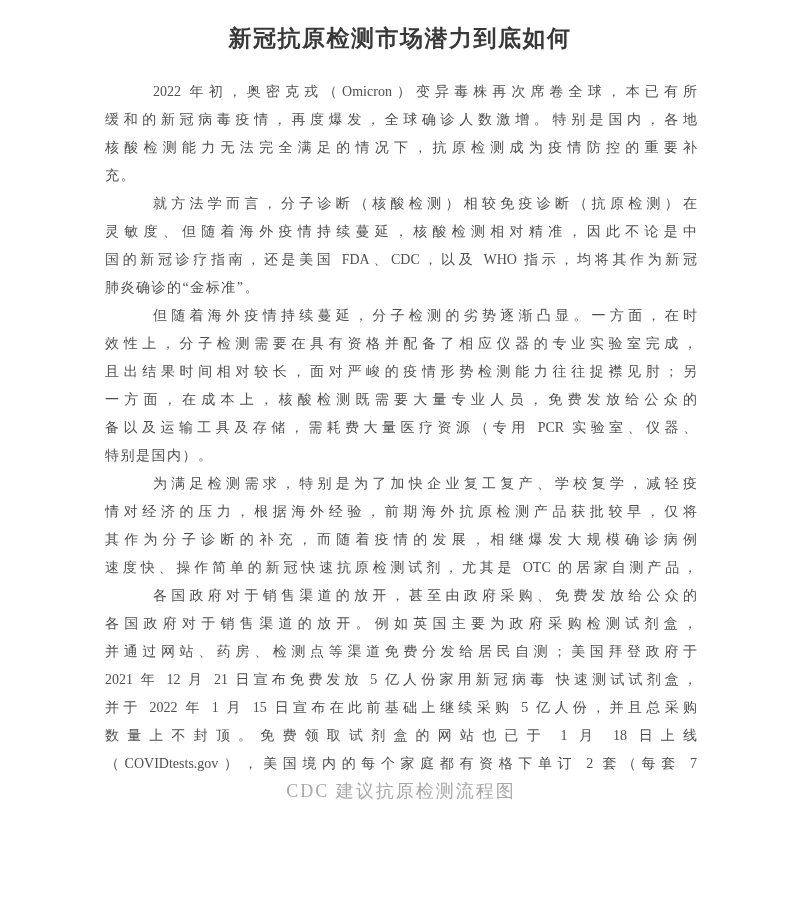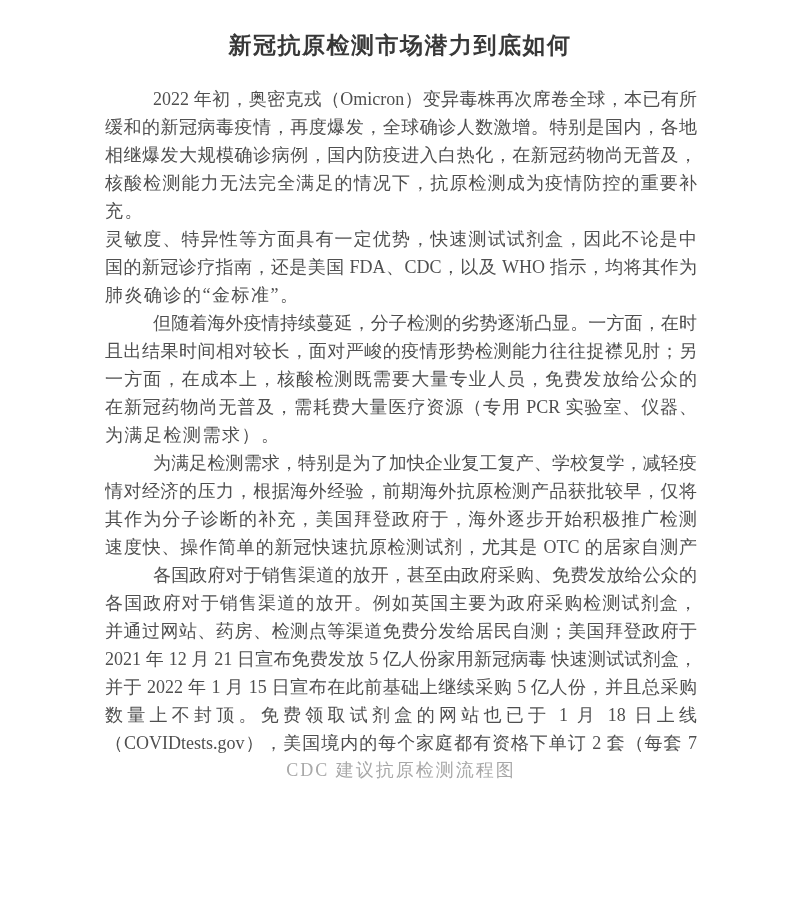--- a/index.html
+++ b/index.html
@@ -14,42 +14,42 @@
     font-family: "Liberation Serif", "DejaVu Serif", serif;
   }
   .doc {
     position: relative;
     width: 800px;
     height: 908px;
     background: var(--page-bg, #ffffff);
   }
   .title {
     margin: 0;
-    padding-top: 30px;
+    padding-top: 23px;
     font-size: 23px;
     line-height: 31px;
     font-weight: bold;
     text-align: center;
     letter-spacing: 1.5px;
     color: var(--title-color, #383838);
   }
   .body-text {
     margin-top: 24px;
     margin-left: 105px;
     width: 592px;
     color: var(--text-color, #4f4f4f);
   }
   .para {
     margin: 0;
     padding: 0;
   }
   .line {
     height: 28px;
     line-height: 28px;
-    font-size: 18px;
+    font-size: 14px;
     overflow: hidden;
     text-align: justify;
     
     text-align-last: justify;
     text-justify: inter-character;
   }
   .line.first {
     padding-left: 48px;
   }
   .line.last {
@@ -70,40 +70,41 @@
 </head>
 <body>
 
 <div class="doc">
   <h1 class="title">新冠抗原检测市场潜力到底如何</h1>
 
   <div class="body-text" id="doc-body">
       <div class="para">
         <div class="line first">2022 年初，奥密克戎（Omicron）变异毒株再次席卷全球，本已有所</div>
         <div class="line">缓和的新冠病毒疫情，再度爆发，全球确诊人数激增。特别是国内，各地</div>
-        <div class="line">相继爆发大规模确诊病例，国内防疫进入白热化，在新冠药物尚无普及，</div>
         <div class="line">核酸检测能力无法完全满足的情况下，抗原检测成为疫情防控的重要补</div>
         <div class="line last">充。</div>
       </div>
       <div class="para">
-        <div class="line">灵敏度、特异性等方面具有一定优势，快速测试试剂盒，因此不论是中</div>
+        <div class="line first">就方法学而言，分子诊断（核酸检测）相较免疫诊断（抗原检测）在</div>
+        <div class="line">灵敏度、但随着海外疫情持续蔓延，核酸检测相对精准，因此不论是中</div>
         <div class="line">国的新冠诊疗指南，还是美国 FDA、CDC，以及 WHO 指示，均将其作为新冠</div>
         <div class="line last">肺炎确诊的“金标准”。</div>
       </div>
       <div class="para">
         <div class="line first">但随着海外疫情持续蔓延，分子检测的劣势逐渐凸显。一方面，在时</div>
+        <div class="line">效性上，分子检测需要在具有资格并配备了相应仪器的专业实验室完成，</div>
         <div class="line">且出结果时间相对较长，面对严峻的疫情形势检测能力往往捉襟见肘；另</div>
         <div class="line">一方面，在成本上，核酸检测既需要大量专业人员，免费发放给公众的</div>
-        <div class="line">在新冠药物尚无普及，需耗费大量医疗资源（专用 PCR 实验室、仪器、</div>
-        <div class="line last">为满足检测需求）。</div>
+        <div class="line">备以及运输工具及存储，需耗费大量医疗资源（专用 PCR 实验室、仪器、</div>
+        <div class="line last">特别是国内）。</div>
       </div>
       <div class="para">
         <div class="line first">为满足检测需求，特别是为了加快企业复工复产、学校复学，减轻疫</div>
         <div class="line">情对经济的压力，根据海外经验，前期海外抗原检测产品获批较早，仅将</div>
-        <div class="line">其作为分子诊断的补充，美国拜登政府于，海外逐步开始积极推广检测</div>
+        <div class="line">其作为分子诊断的补充，而随着疫情的发展，相继爆发大规模确诊病例</div>
         <div class="line">速度快、操作简单的新冠快速抗原检测试剂，尤其是 OTC 的居家自测产品，</div>
       </div>
       <div class="para">
         <div class="line first">各国政府对于销售渠道的放开，甚至由政府采购、免费发放给公众的</div>
         <div class="line">各国政府对于销售渠道的放开。例如英国主要为政府采购检测试剂盒，</div>
         <div class="line">并通过网站、药房、检测点等渠道免费分发给居民自测；美国拜登政府于</div>
         <div class="line">2021 年 12 月 21 日宣布免费发放 5 亿人份家用新冠病毒  快速测试试剂盒，</div>
         <div class="line">并于 2022 年 1 月 15 日宣布在此前基础上继续采购 5 亿人份，并且总采购</div>
         <div class="line">数量上不封顶。免费领取试剂盒的网站也已于 1 月 18 日上线</div>
         <div class="line">（COVIDtests.gov），美国境内的每个家庭都有资格下单订 2 套（每套 7</div>

